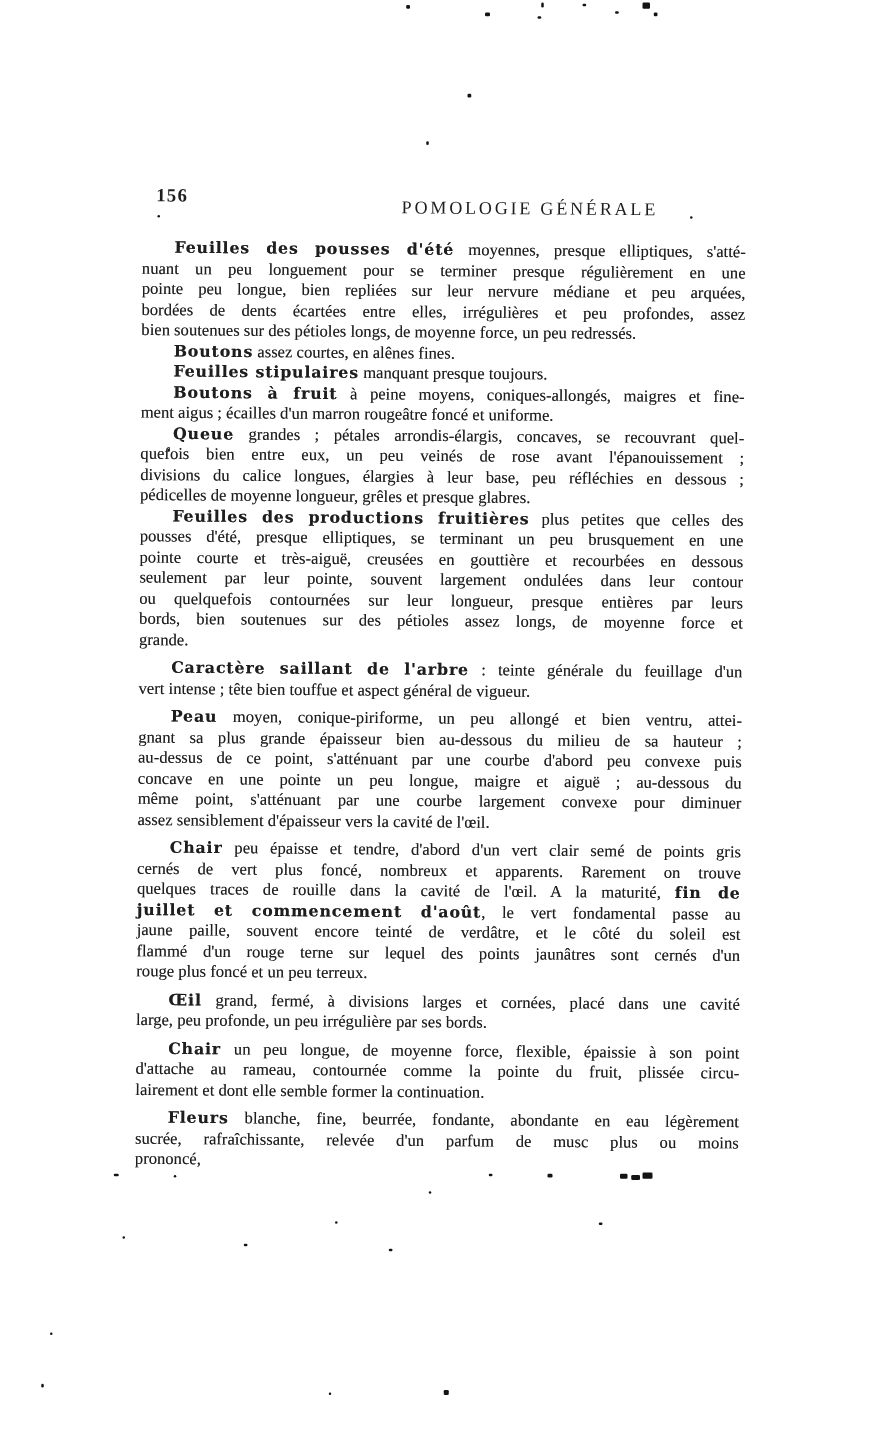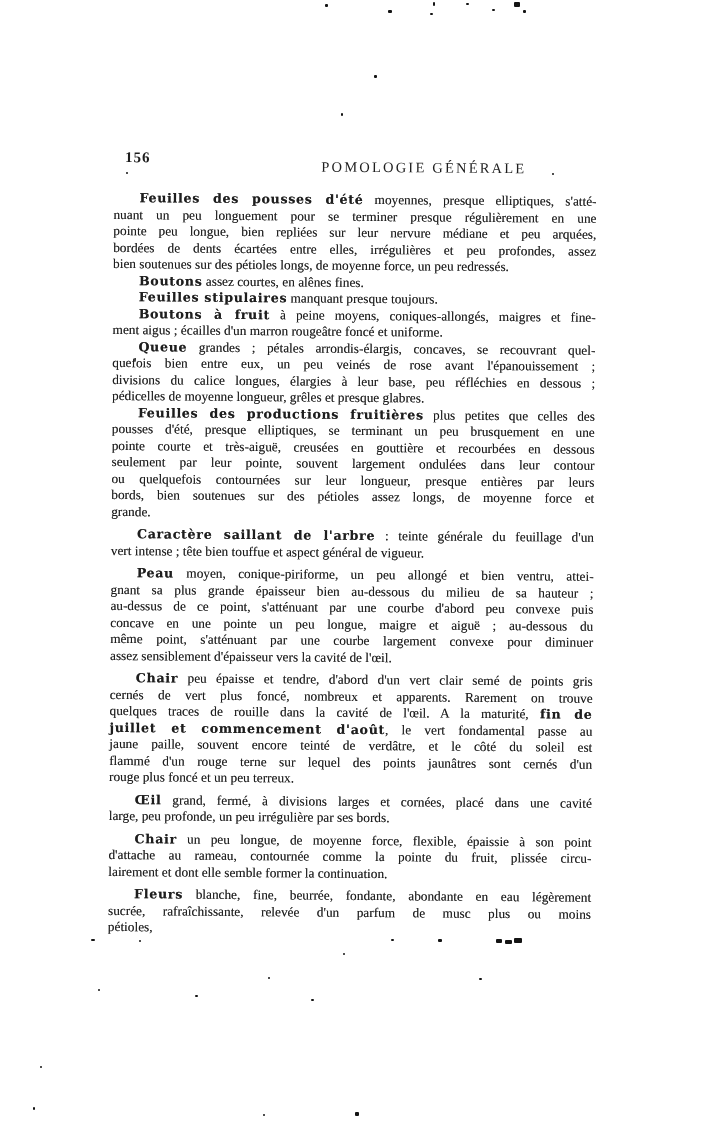--- a/index.html
+++ b/index.html
@@ -119,21 +119,21 @@
           <div class="line last"><span>large, peu profonde, un peu irrégulière par ses bords.</span></div>
         </div>
         <div class="para loose">
           <div class="line first"><span class="hw">Chair</span><span> un peu longue, de moyenne force, flexible, épaissie à son point</span></div>
           <div class="line"><span>d'attache au rameau, contournée comme la pointe du fruit, plissée circu-</span></div>
           <div class="line last"><span>lairement et dont elle semble former la continuation.</span></div>
         </div>
         <div class="para loose">
           <div class="line first"><span class="hw">Fleurs</span><span> blanche, fine, beurrée, fondante, abondante en eau légèrement</span></div>
           <div class="line"><span>sucrée, rafraîchissante, relevée d'un parfum de musc plus ou moins</span></div>
-          <div class="line last"><span>pétioles,</span></div>
+          <div class="line last"><span>prononcé,</span></div>
         </div>
       </div>
   </div>
   <div id="specks">
       <div class="speck" style="left: 325px; top: 4px; width: 3px; height: 3px;"></div>
       <div class="speck" style="left: 388px; top: 10px; width: 4px; height: 3px;"></div>
       <div class="speck" style="left: 430px; top: 13px; width: 3px; height: 2px;"></div>
       <div class="speck" style="left: 433px; top: 2px; width: 2px; height: 4px;"></div>
       <div class="speck" style="left: 466px; top: 3px; width: 3px; height: 2px;"></div>
       <div class="speck" style="left: 492px; top: 9px; width: 3px; height: 2px;"></div>

